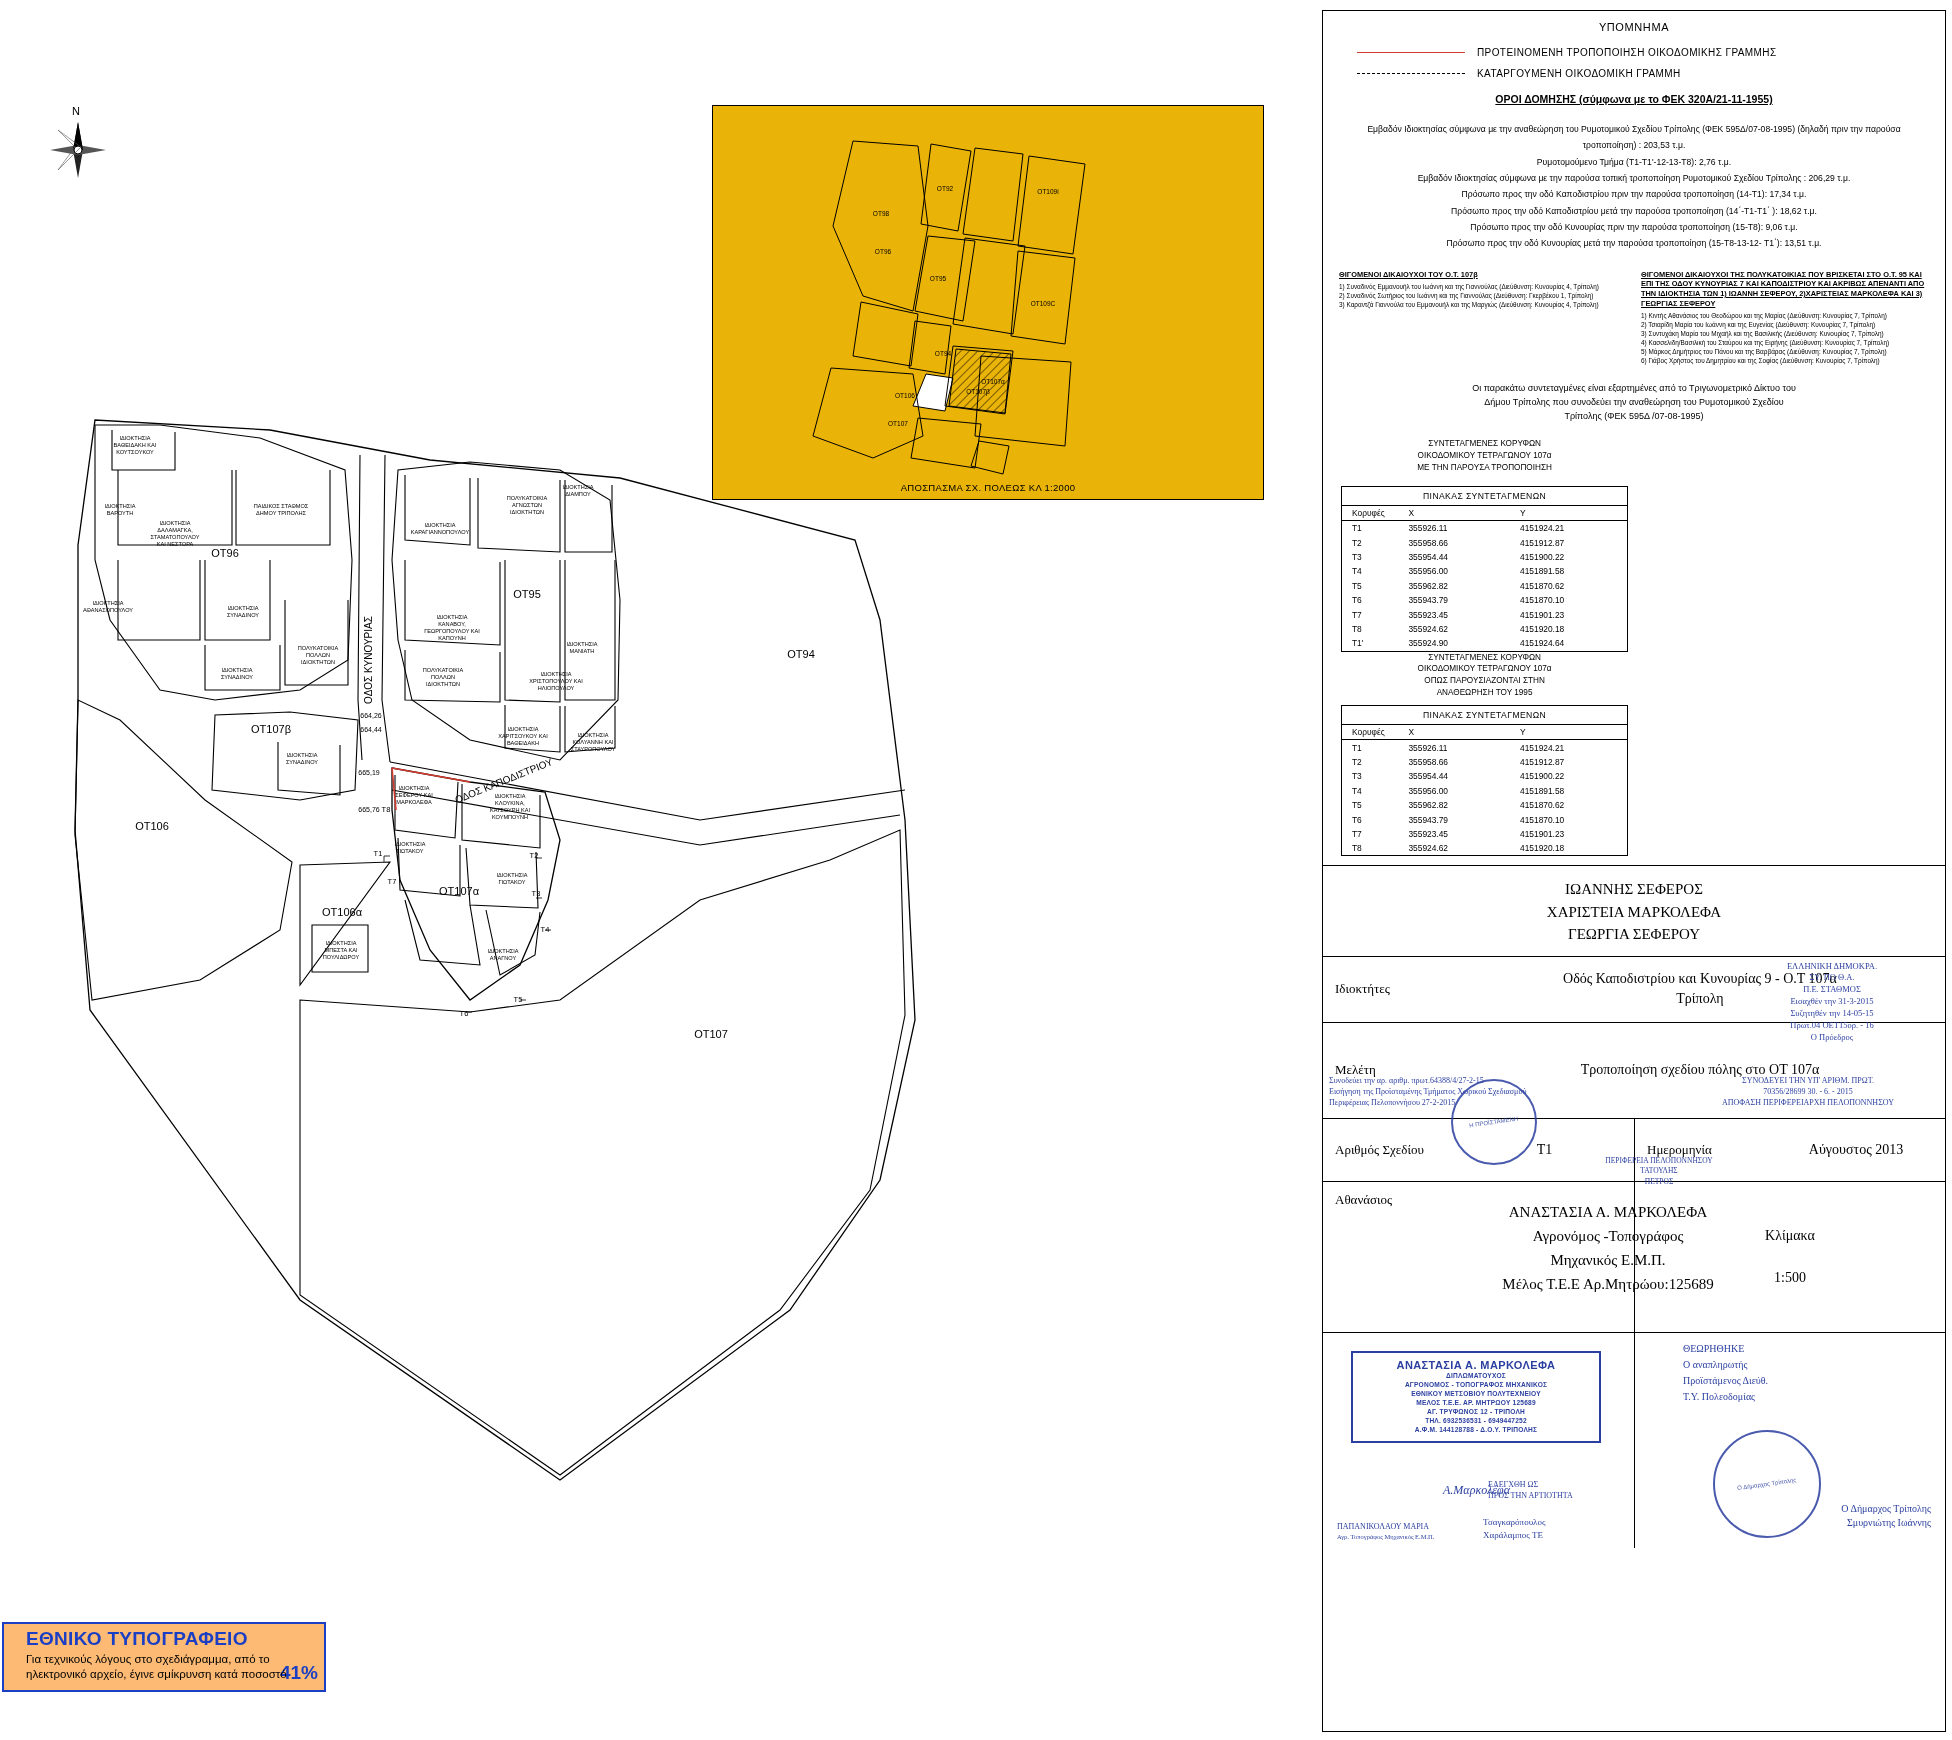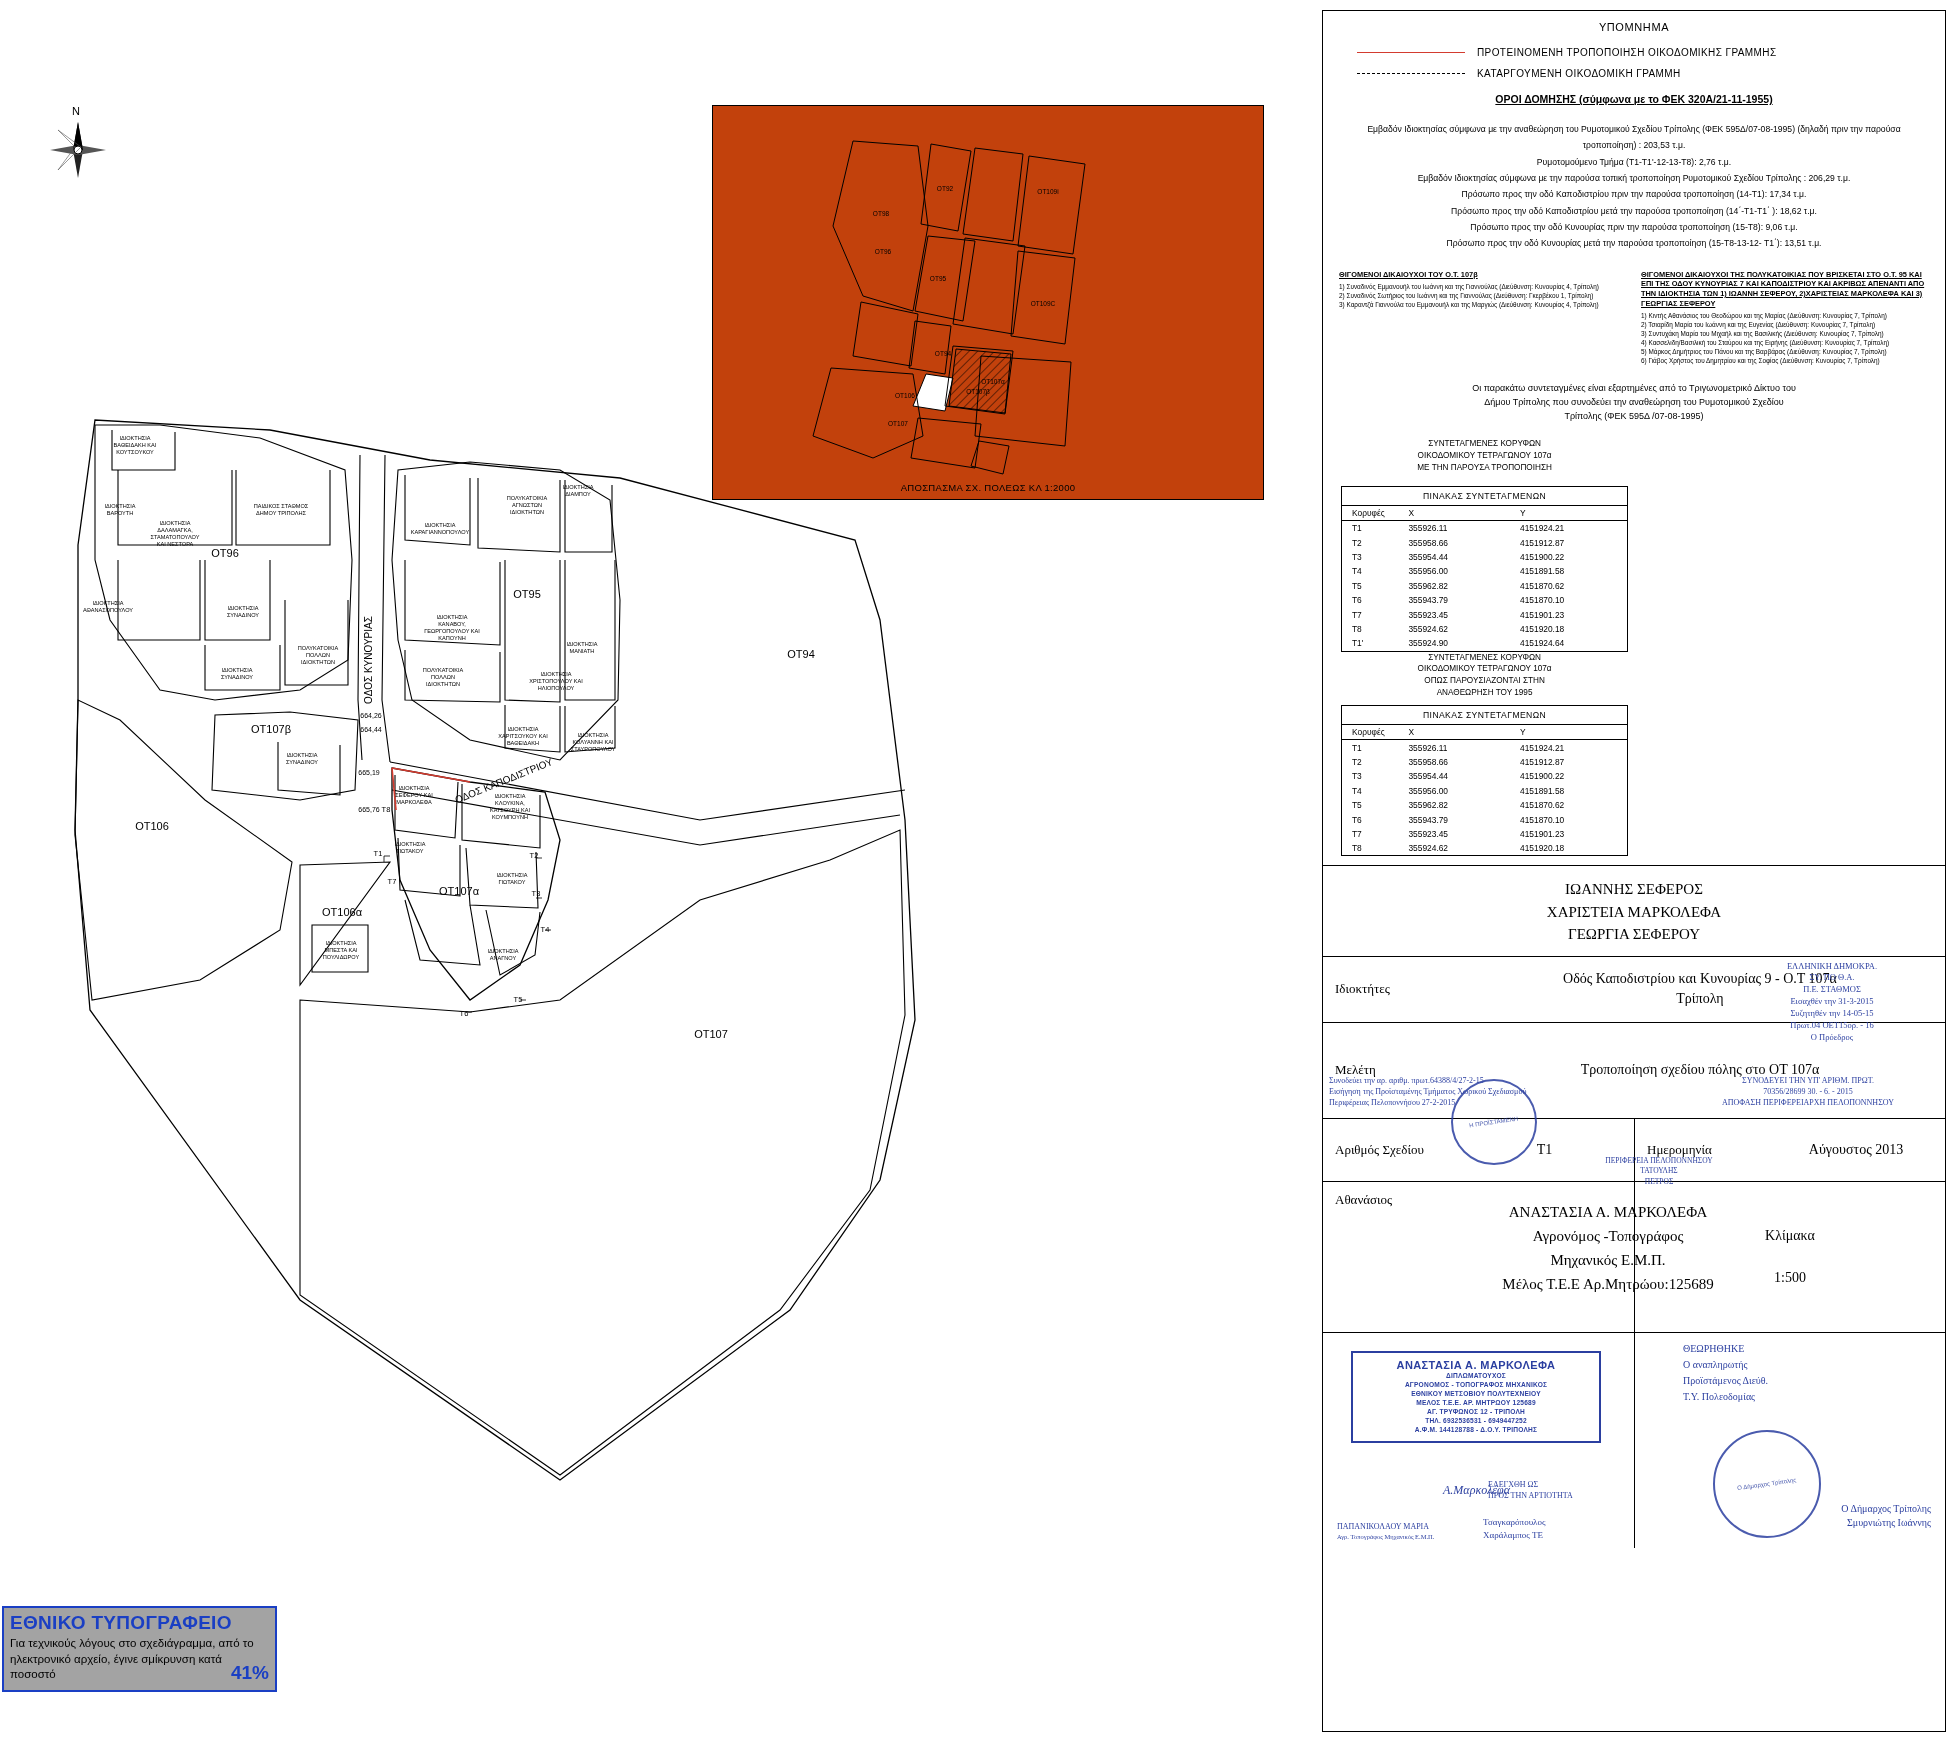--- a/index.html
+++ b/index.html
@@ -234,39 +234,39 @@
     font-size: 9.5px;
     line-height: 1.4;
   }
 
   
   #inset {
     position: absolute;
     left: 712px; top: 105px;
     width: 552px; height: 395px;
     border: 1px solid #000;
-    background: #c2410c;
+    background: #eab308;
   }
   #inset .caption {
     position: absolute;
     bottom: 6px; left: 0; right: 0;
     text-align: center;
     font-size: 9.5px;
     letter-spacing: .3px;
   }
 
   
   #ethniko {
     position: absolute;
     left: 2px; bottom: 48px;
-    width: 275px;
+    width: 324px;
     border: 2px solid #1a3fc4;
-    padding: 4px 6px 6px 6px;
+    padding: 4px 6px 6px 22px;
     color: #1a3fc4;
-    background: #a3a3a3;
+    background: #fdba74;
   }
   #ethniko .et-title {
     font-size: 19px;
     font-weight: bold;
     letter-spacing: .3px;
     margin-bottom: 2px;
   }
   #ethniko .et-text { font-size: 11.5px; line-height: 1.32; color: #000; }
   #ethniko .et-pct {
     float: right;

